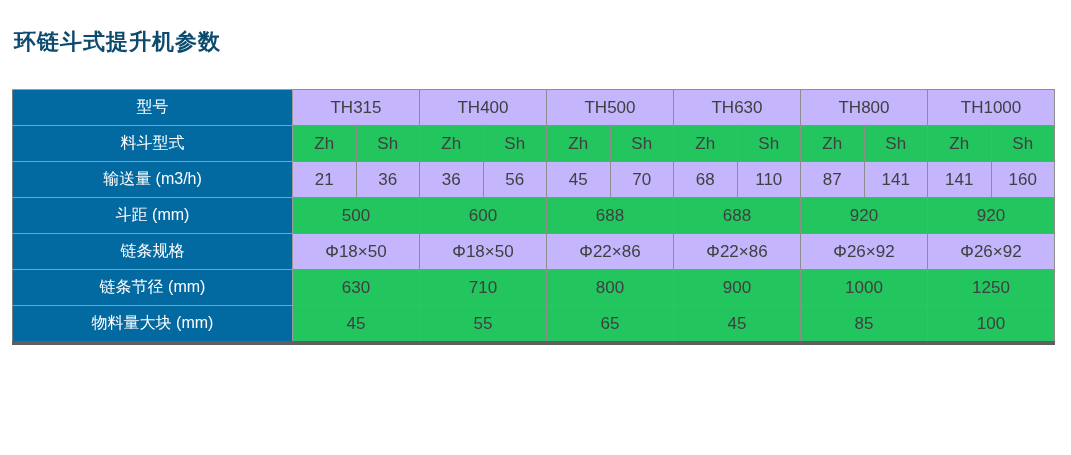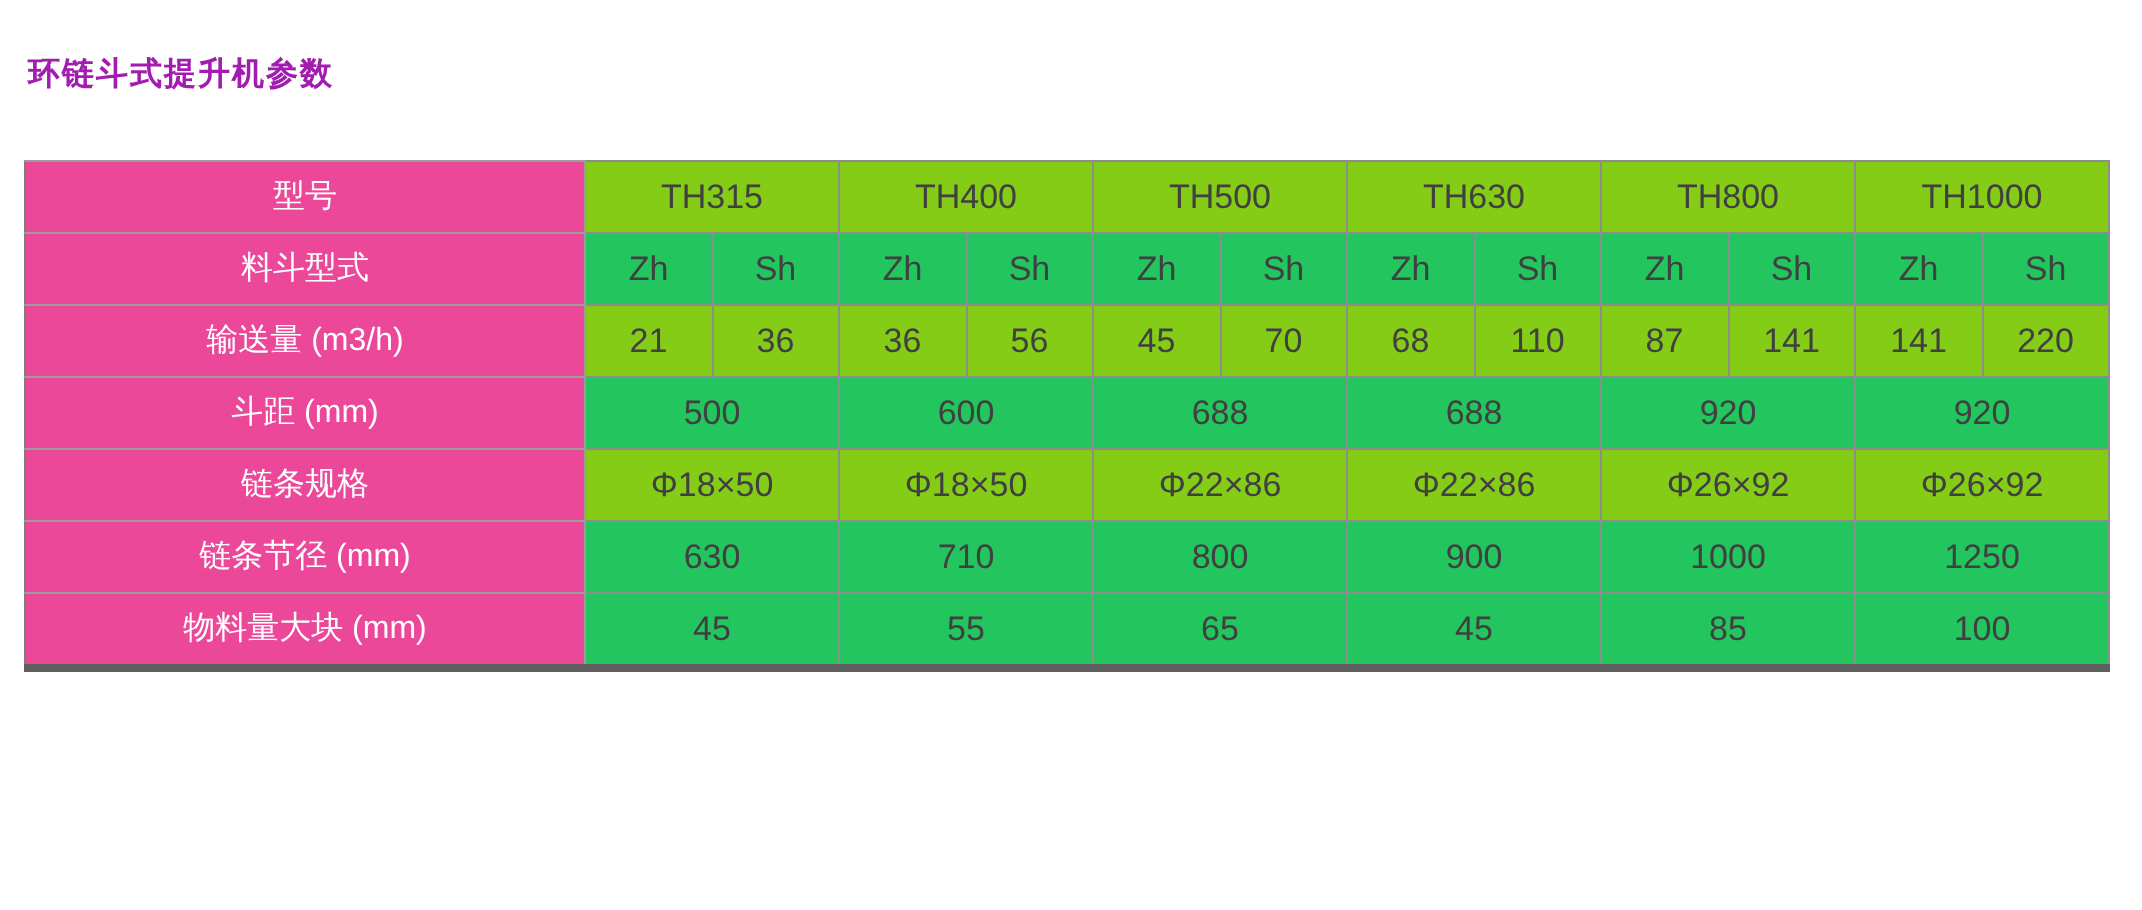--- a/index.html
+++ b/index.html
@@ -1,22 +1,22 @@
 <!DOCTYPE html>
 <html><head>
 <meta charset="utf-8">
 <style>
   html,body{margin:0;padding:0;}
   body{
     width:1071px;height:455px;background:#ffffff;overflow:hidden;
     font-family:"Liberation Sans","DejaVu Sans",sans-serif;
   }
   .page-title{
-    color:#a21caf;
-    font-size:16px;
+    color:#0c4a6e;
+    font-size:22px;
     font-weight:bold;
     margin:27px 0 0 14px;
     letter-spacing:1px;
   }
   table.spec-table{
     border-collapse:collapse;
     table-layout:fixed;
     width:1042px;
     margin:32px 0 0 12px;
     border:1px solid #7d7d7d;
@@ -27,31 +27,31 @@
     height:35px;
     padding:0 2px;
     text-align:center;
     vertical-align:middle;
     font-size:17px;
     color:#404040;
     overflow:hidden;
     white-space:nowrap;
   }
   .spec-table th{
-    background:#ec4899;
+    background:#0369a1;
     color:#ffffff;
     font-weight:normal;
     font-size:16px;
     border:1px solid #9b9b9b;
     border-left:1px solid #7d7d7d;
   }
   .spec-table td{
     border:1px solid #8d8d8d;
   }
-  .bg-white{background:#84cc16;}
+  .bg-white{background:#c4b5fd;}
   .bg-pink{background:#22c55e;}
 </style>
 </head>
 <body>
 
 <h1 class="page-title">环链斗式提升机参数</h1>
 
 <table class="spec-table">
   <colgroup>
     <col style="width:280px">
@@ -99,21 +99,21 @@
         <td class="bg-white">36</td>
         <td class="bg-white">36</td>
         <td class="bg-white">56</td>
         <td class="bg-white">45</td>
         <td class="bg-white">70</td>
         <td class="bg-white">68</td>
         <td class="bg-white">110</td>
         <td class="bg-white">87</td>
         <td class="bg-white">141</td>
         <td class="bg-white">141</td>
-        <td class="bg-white">220</td>
+        <td class="bg-white">160</td>
       </tr>
       <tr>
         <th>斗距 (mm)</th>
         <td class="bg-pink" colspan="2">500</td>
         <td class="bg-pink" colspan="2">600</td>
         <td class="bg-pink" colspan="2">688</td>
         <td class="bg-pink" colspan="2">688</td>
         <td class="bg-pink" colspan="2">920</td>
         <td class="bg-pink" colspan="2">920</td>
       </tr>

